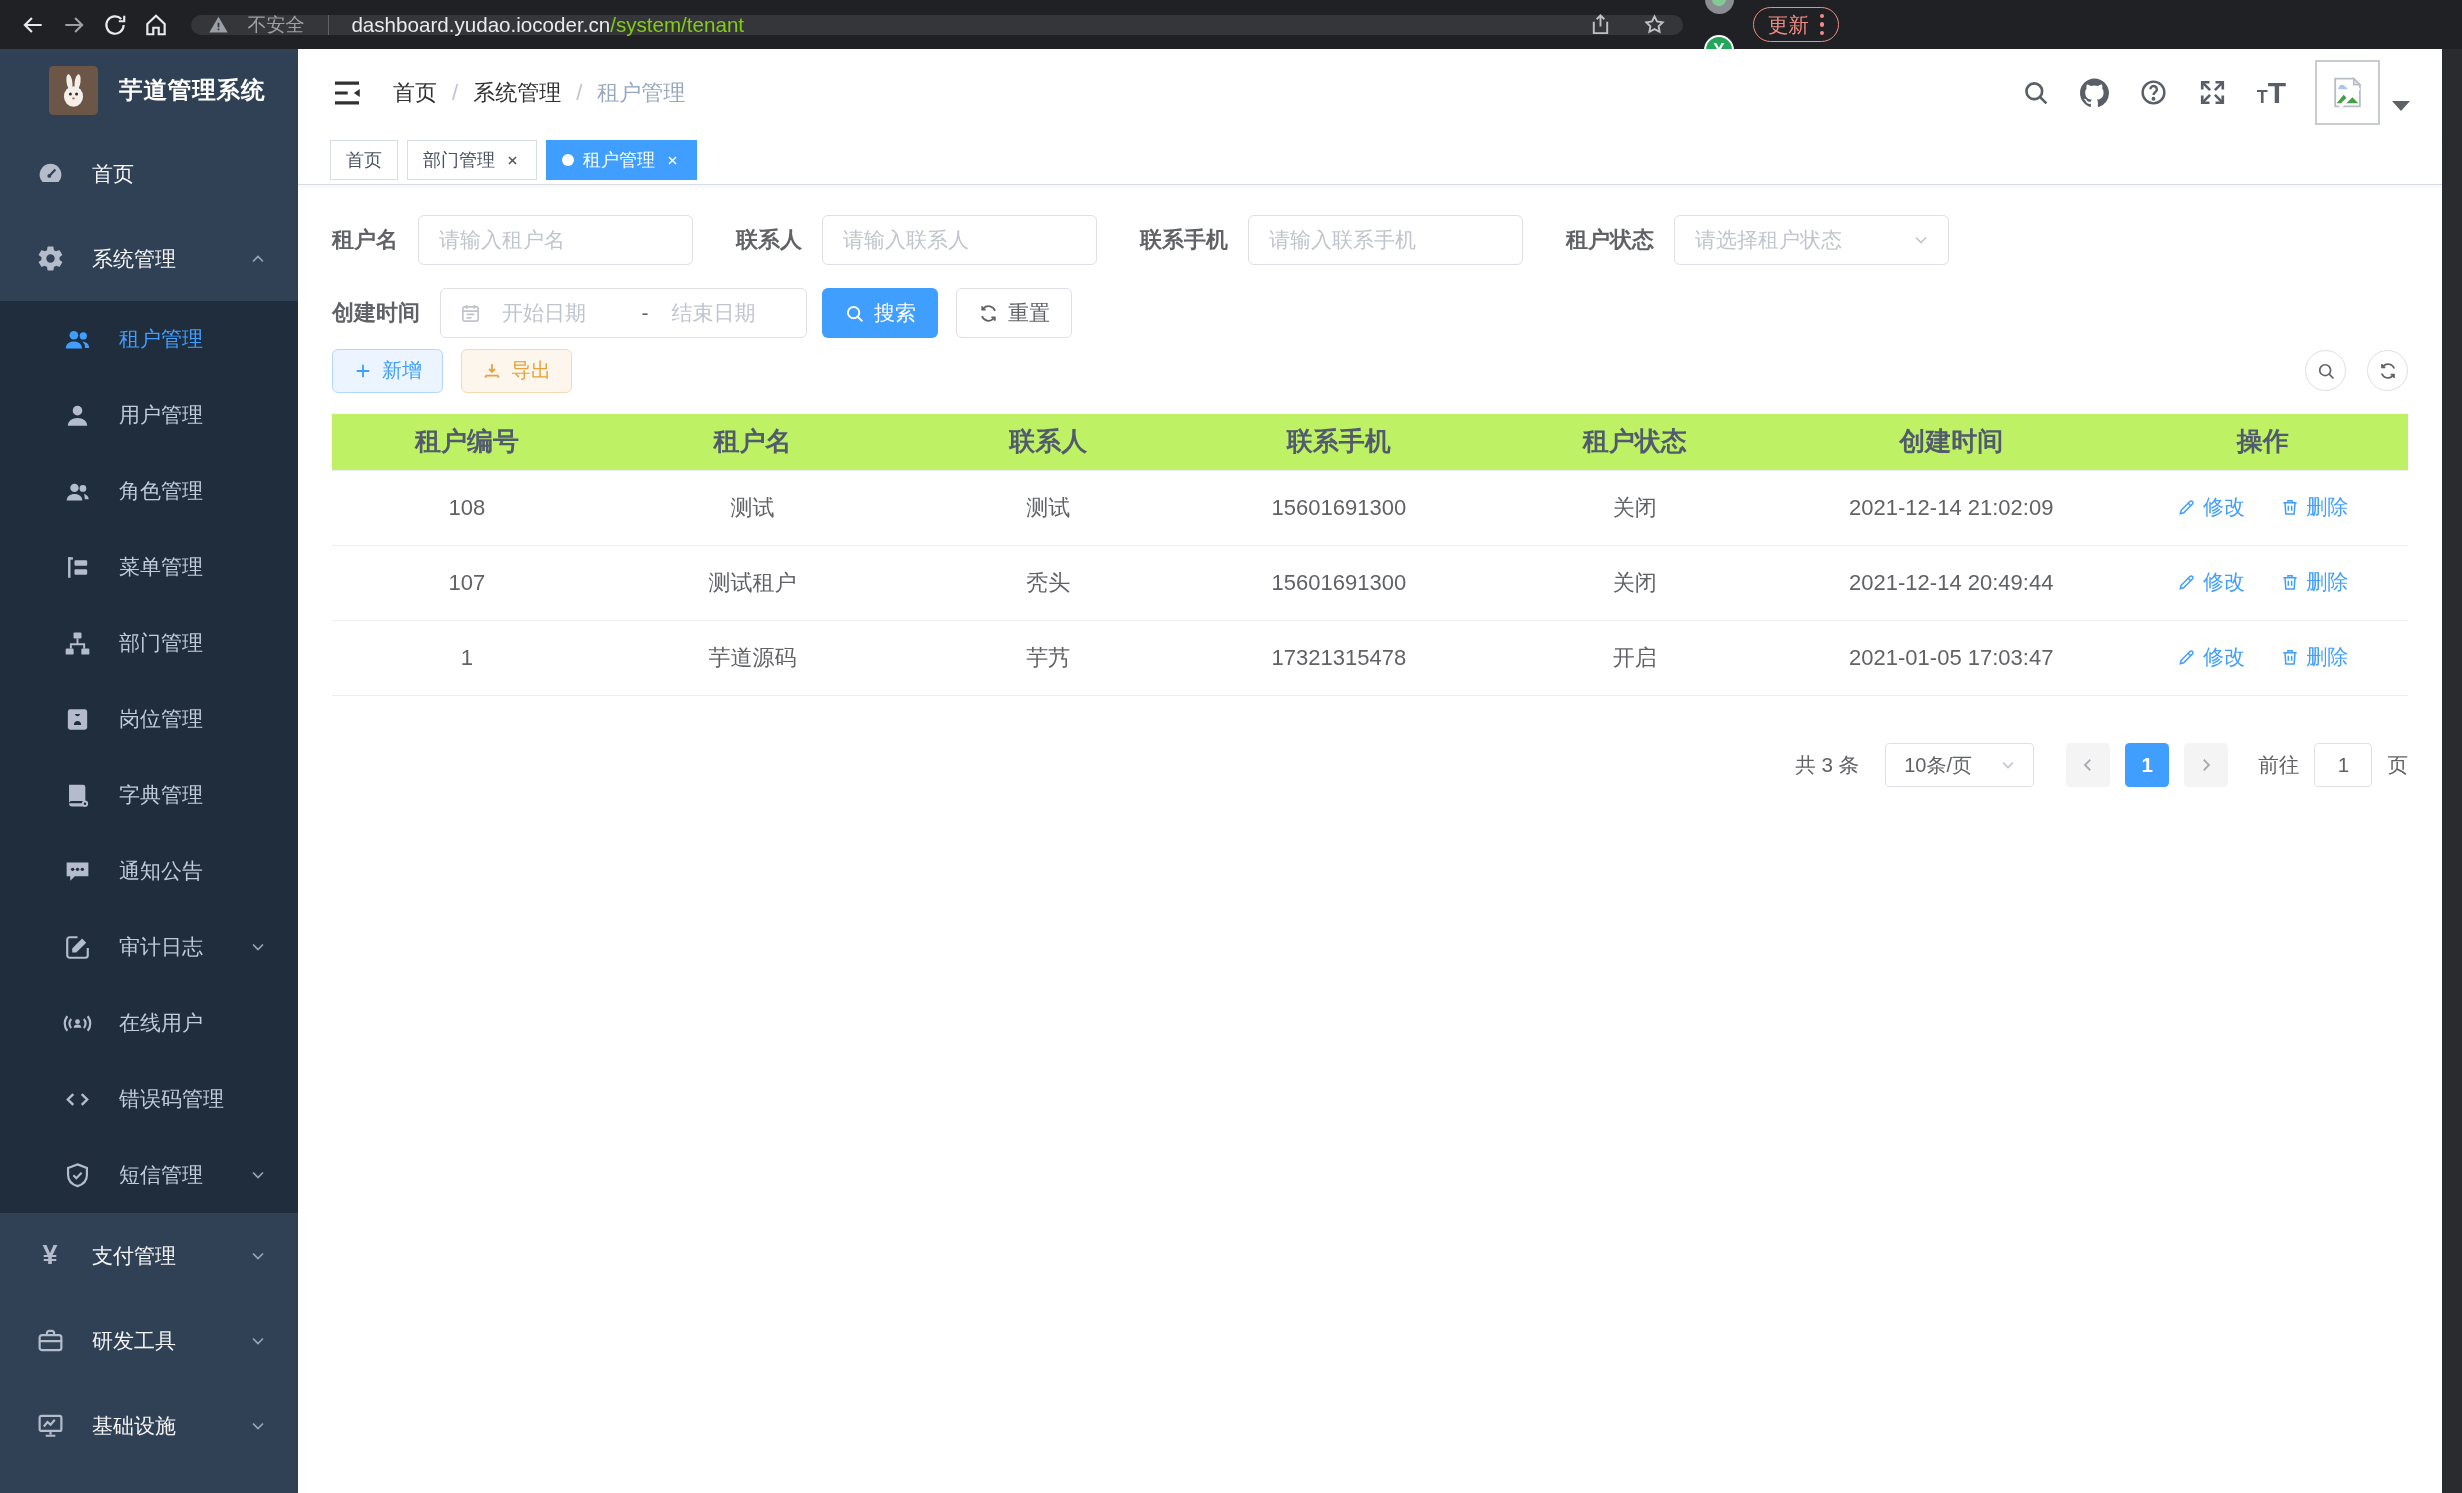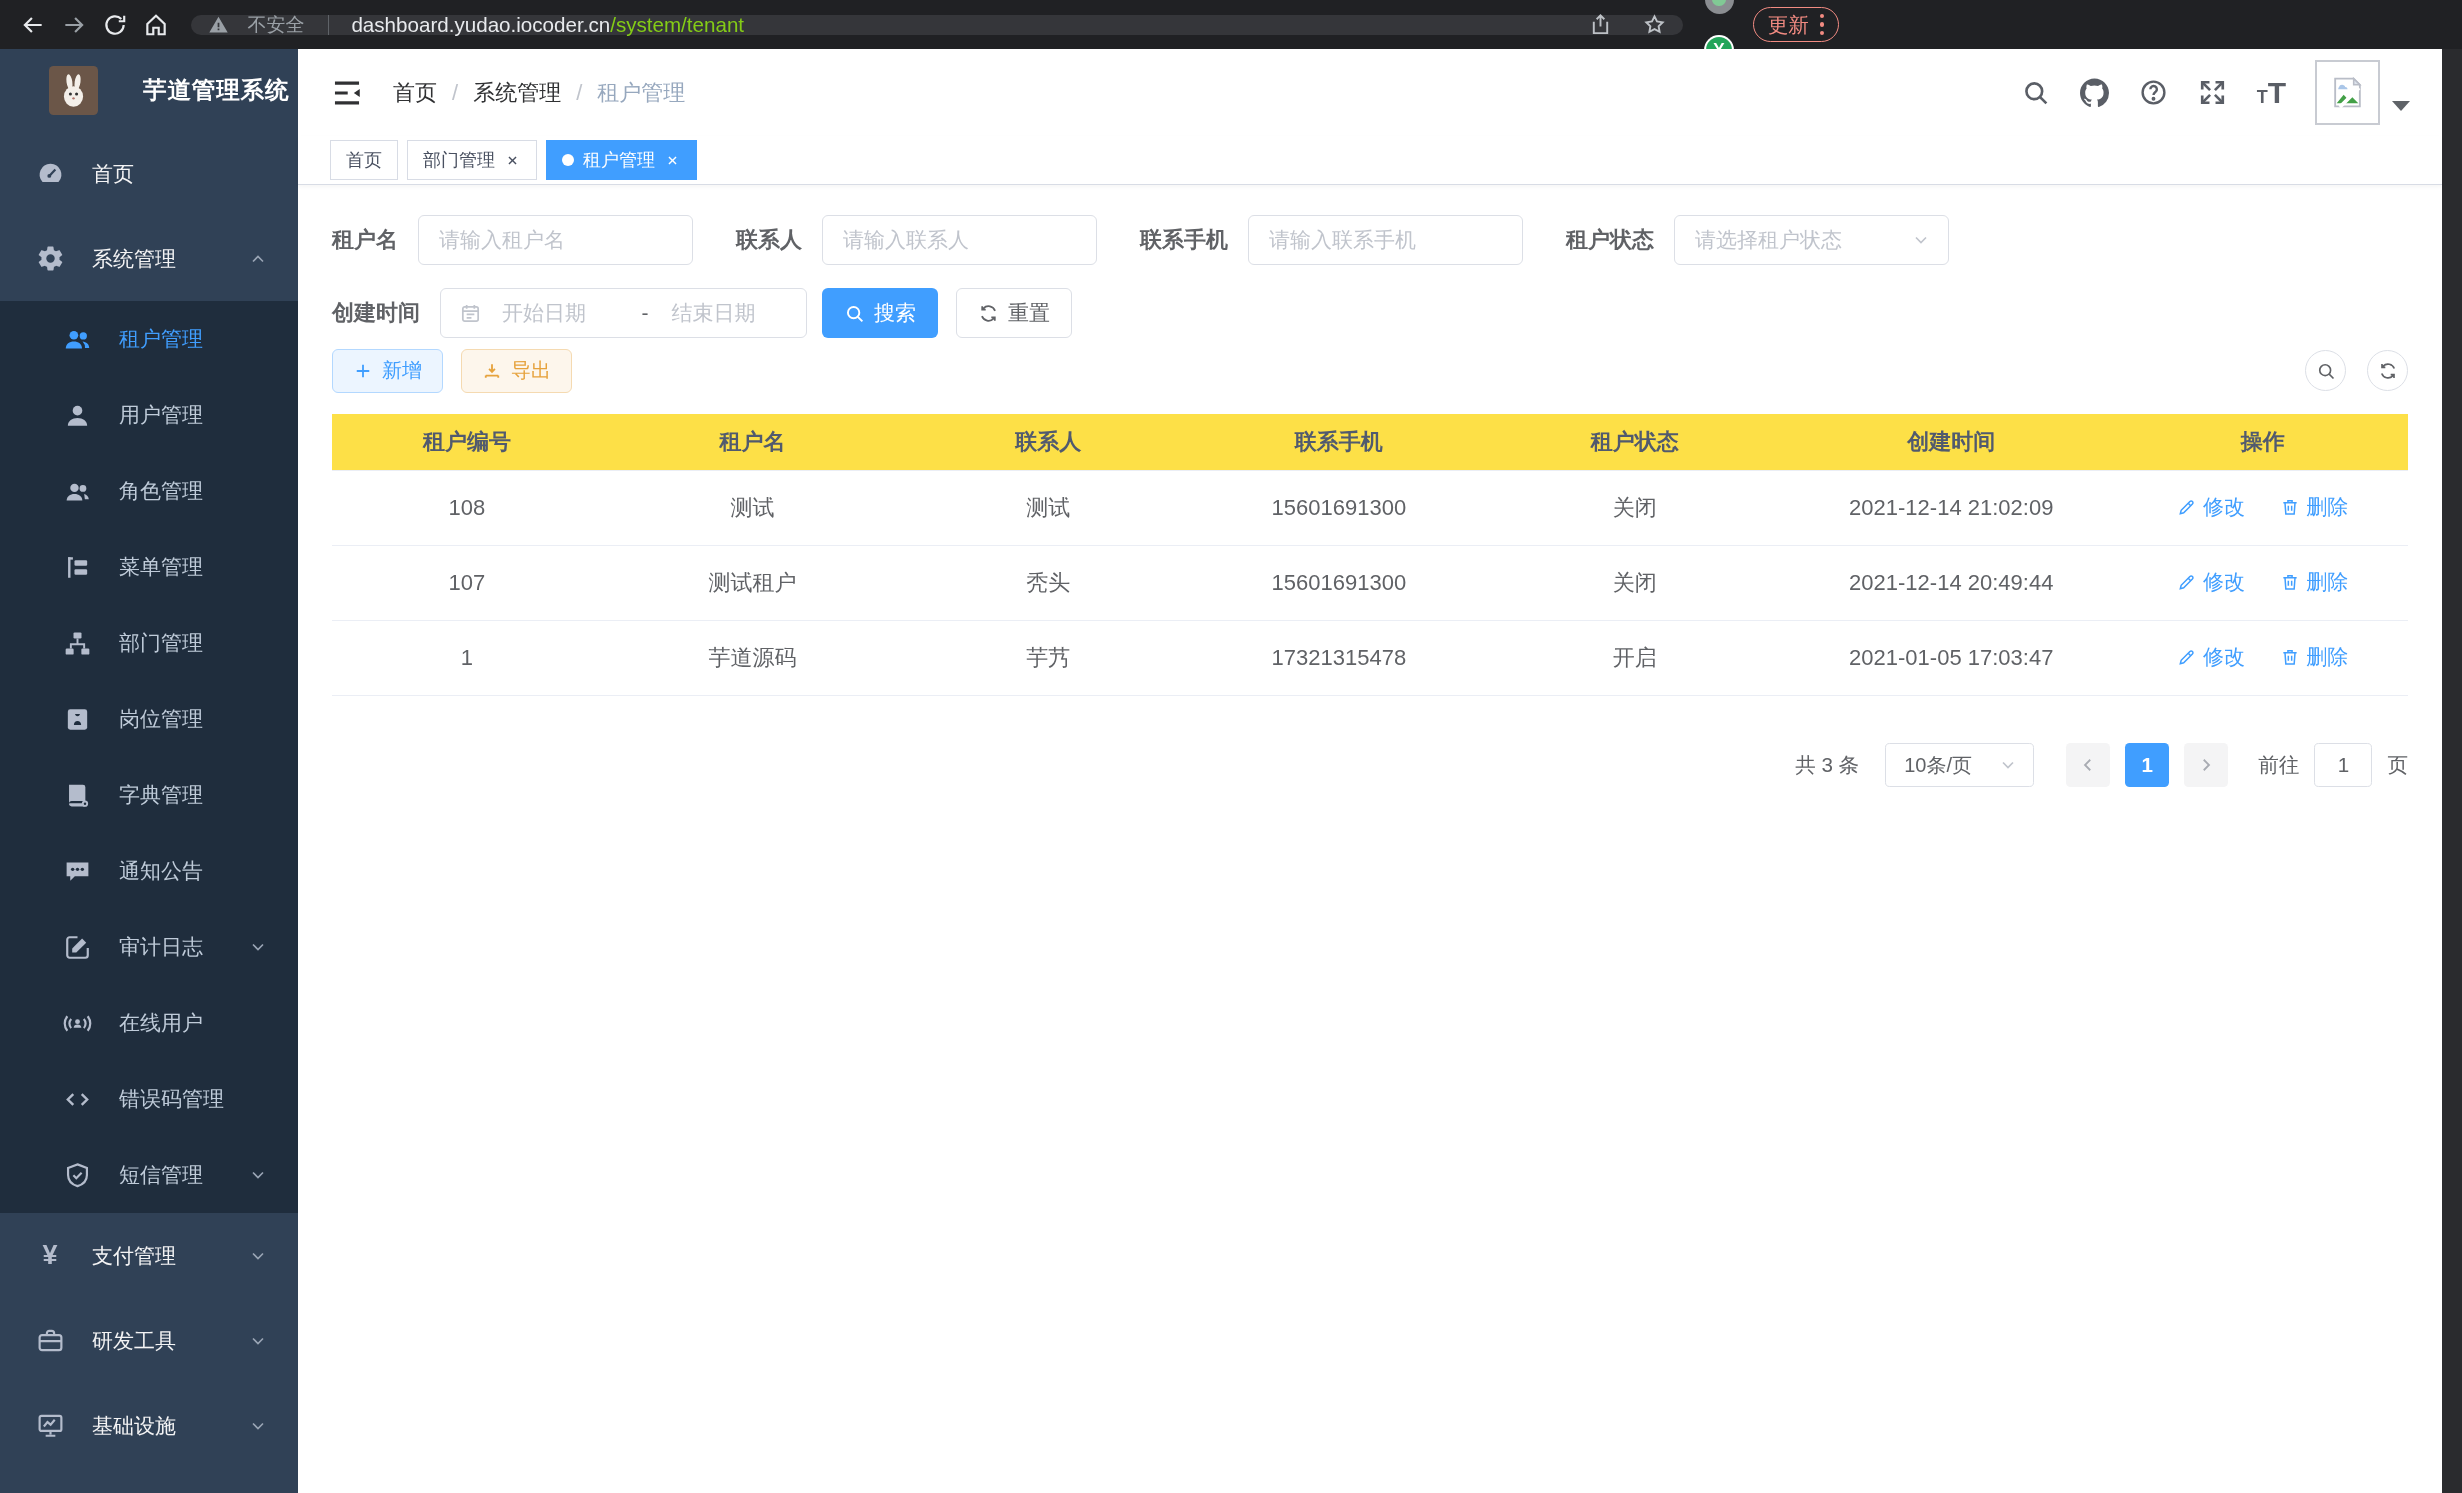--- a/index.html
+++ b/index.html
@@ -47,21 +47,21 @@
 
   
   .window { display:flex; height:1445px; position:relative; }
   .scroll-strip { width:20px; background:#2a2b2e; flex:none; }
 
   
   .sidebar { width:298px; background:#304156; flex:none; color:#bfcbd9; overflow:hidden; }
   .logo-row { height:82px; display:flex; align-items:center; padding-left:49px; gap:21px; }
   .logo-img { width:49px; height:49px; border-radius:4.6px; background:#6b5648; flex:none; display:flex; align-items:center; justify-content:center; overflow:hidden; }
   .logo-img svg { width:41px; height:41px; }
-  .logo-title { color:#fff; font-size:23.6px; font-weight:700; letter-spacing:0.8px;margin-left:24px; }
+  .logo-title { color:#fff; font-size:23.6px; font-weight:700; letter-spacing:0.8px; }
   .menu-item { height:85px; display:flex; align-items:center; padding:0 30px 0 34px; font-size:21px; cursor:pointer; }
   .menu-item .mi-icon { width:32px; height:32px; flex:none; margin-right:26px; color:#b4bccc; display:flex; align-items:center; justify-content:center; }
   .mi-icon svg { width:29px; height:29px; }
   .mi-label { flex:1; color:#f4f4f5; }
   .mi-chevron { width:20px; height:20px; color:#9aa5b5; }
   .submenu { background:#1f2d3d; }
   .submenu .menu-item { height:76px; padding-left:61px; }
   .submenu .mi-label { color:#bfcbd9; }
   .menu-item.active .mi-label, .menu-item.active .mi-icon { color:#409eff; }
   .yen { font-size:27px; font-weight:700; font-style:normal; }
@@ -113,21 +113,21 @@
   .btn-sm { height:44px; border-radius:6px; font-size:20px; display:inline-flex; align-items:center; gap:9px; padding:0 20px; cursor:pointer; }
   .btn-sm svg { width:20px; height:20px; }
   .btn-add { background:#ecf5ff; border:0.8px solid #b3d8ff; color:#409eff; }
   .btn-export { background:#fdf6ec; border:0.8px solid #f5dab1; color:#e6a23c; margin-left:18px; }
   .tool-circles { margin-left:auto; display:flex; gap:21px; }
   .circle-btn { width:41px; height:41px; border-radius:50%; border:0.8px solid #dcdfe6; background:#fff; color:#606266; display:flex; align-items:center; justify-content:center; cursor:pointer; }
   .circle-btn svg { width:20px; height:20px; }
 
   
   table.grid { width:100%; border-collapse:collapse; margin-top:21px; table-layout:fixed; }
-  .grid th { height:57px; background:#fde047; font-size:22px; font-weight:700; color:#515a6e; text-align:center; border-bottom:0.8px solid #ebeef5; }
+  .grid th { height:57px; background:#bef264; font-size:26px; font-weight:700; color:#515a6e; text-align:center; border-bottom:0.8px solid #ebeef5; }
   .grid td { height:75px; font-size:22px; color:#606266; text-align:center; border-bottom:0.8px solid #ebeef5; background:#fff; }
   .op-link { color:#409eff; display:inline-flex; align-items:center; gap:6px; font-size:21px; cursor:pointer; text-decoration:none; }
   .op-link + .op-link { margin-left:29px; }
   .op-link svg { width:20px; height:20px; }
 
   
   .pagination { display:flex; align-items:center; justify-content:flex-end; margin-top:47px; font-size:20.6px; color:#606266; }
   .pg-total { margin-right:26px; }
   .pg-size { width:149px; height:44px; border:0.8px solid #dcdfe6; border-radius:4.6px; display:flex; align-items:center; justify-content:space-between; padding:0 15px 0 18px; color:#606266; font-size:20px; cursor:pointer; margin-right:32px; background:#fff; }
   .pg-btn { min-width:44px; height:44px; border-radius:4.6px; background:#f4f4f5; color:#a8abb2; display:flex; align-items:center; justify-content:center; margin-right:15px; cursor:pointer; }

